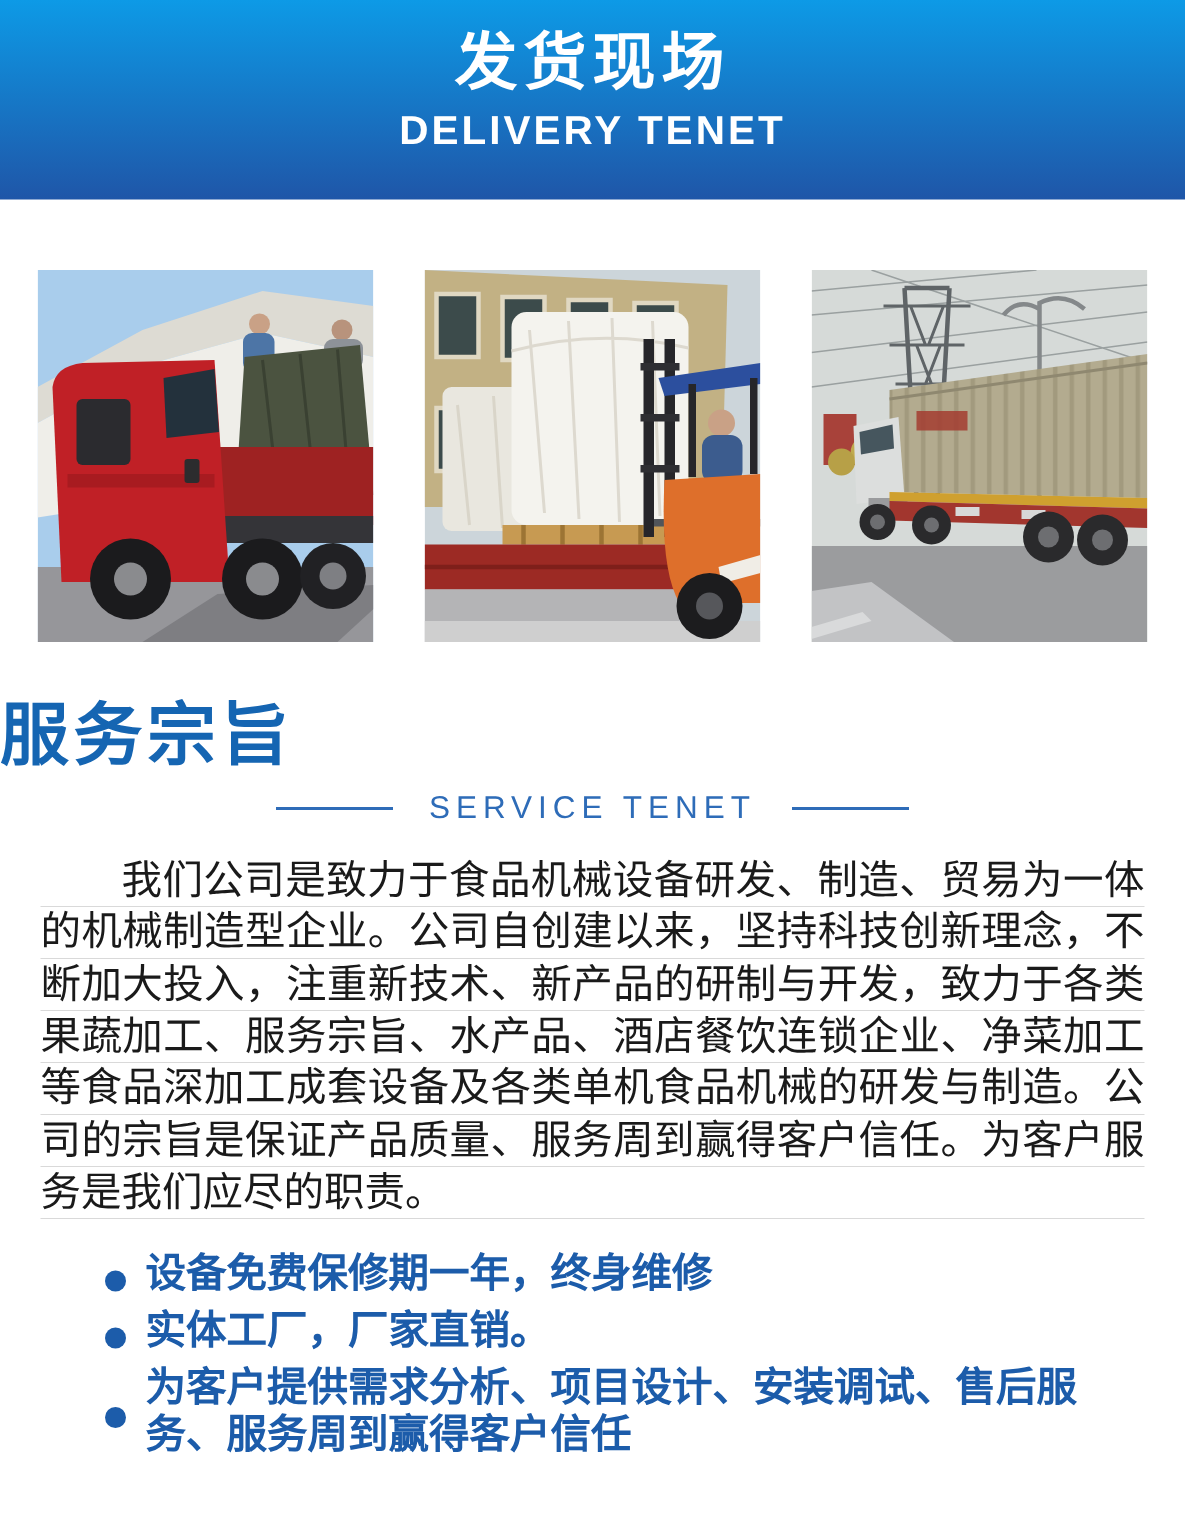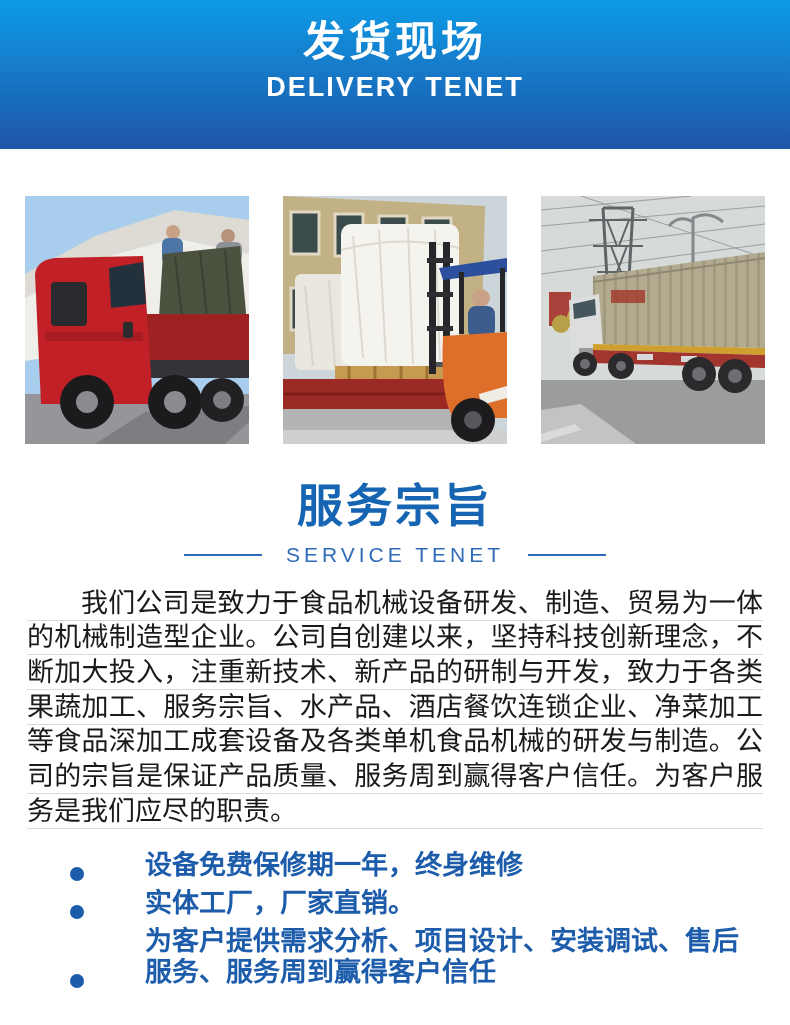--- a/index.html
+++ b/index.html
@@ -6,21 +6,21 @@
   html, body {
     margin: 0; padding: 0;
     width: 790px; height: 1025px;
     background: #ffffff;
     overflow: hidden;
     font-family: "Liberation Sans", sans-serif;
   }
 
   
   .banner {
-    height: 149px;
+    height: 133px;
     background: linear-gradient(180deg, #0d9ae6 0%, #1f56a8 100%);
     color: #ffffff;
     text-align: center;
   }
   .banner-zh {
     margin: 0;
     padding-top: 19px;
     font-size: 42px;
     font-weight: 700;
     letter-spacing: 4px;
@@ -45,21 +45,20 @@
     width: 224px; height: 248px;
     margin: 0;
     overflow: hidden;
     flex: none;
   }
   .photo svg { display: block; width: 100%; height: 100%; }
 
   
   .service-title {
     margin: 37px 0 0;
-    text-align: center;
     font-size: 46px;
     font-weight: 700;
     letter-spacing: 3px;
     color: #1565b2;
     line-height: 1.1;
   }
   .service-subtitle {
     display: flex;
     align-items: center;
     justify-content: center;
@@ -88,27 +87,26 @@
       #d9d9d9 33.7px, #d9d9d9 34.7px);
   }
 
   .bullets {
     list-style: none;
     margin: 19px 0 0;
     padding: 0 40px 0 70px;
   }
   .bullets li {
     display: flex;
-    align-items: flex-end;
+    align-items: center;
     font-size: 27px;
     line-height: 31px;
     font-weight: 600;
     color: #1c5caa;
     margin-bottom: 7px;
-    gap: 48px;
   }
   .bullets .dot {
     flex: none;
     width: 14px; height: 14px;
     border-radius: 50%;
     background: #1c5caa;
     margin: 9px 13px 0 0;
   }
 </style>
 </head>

